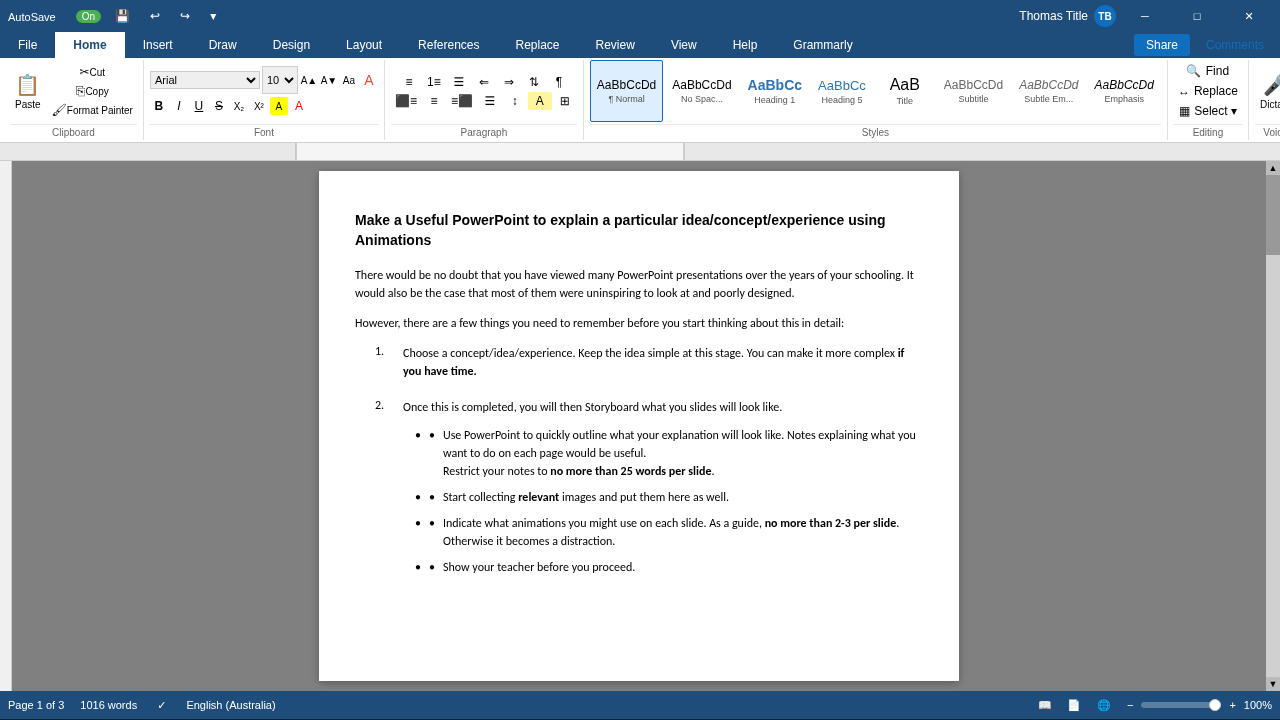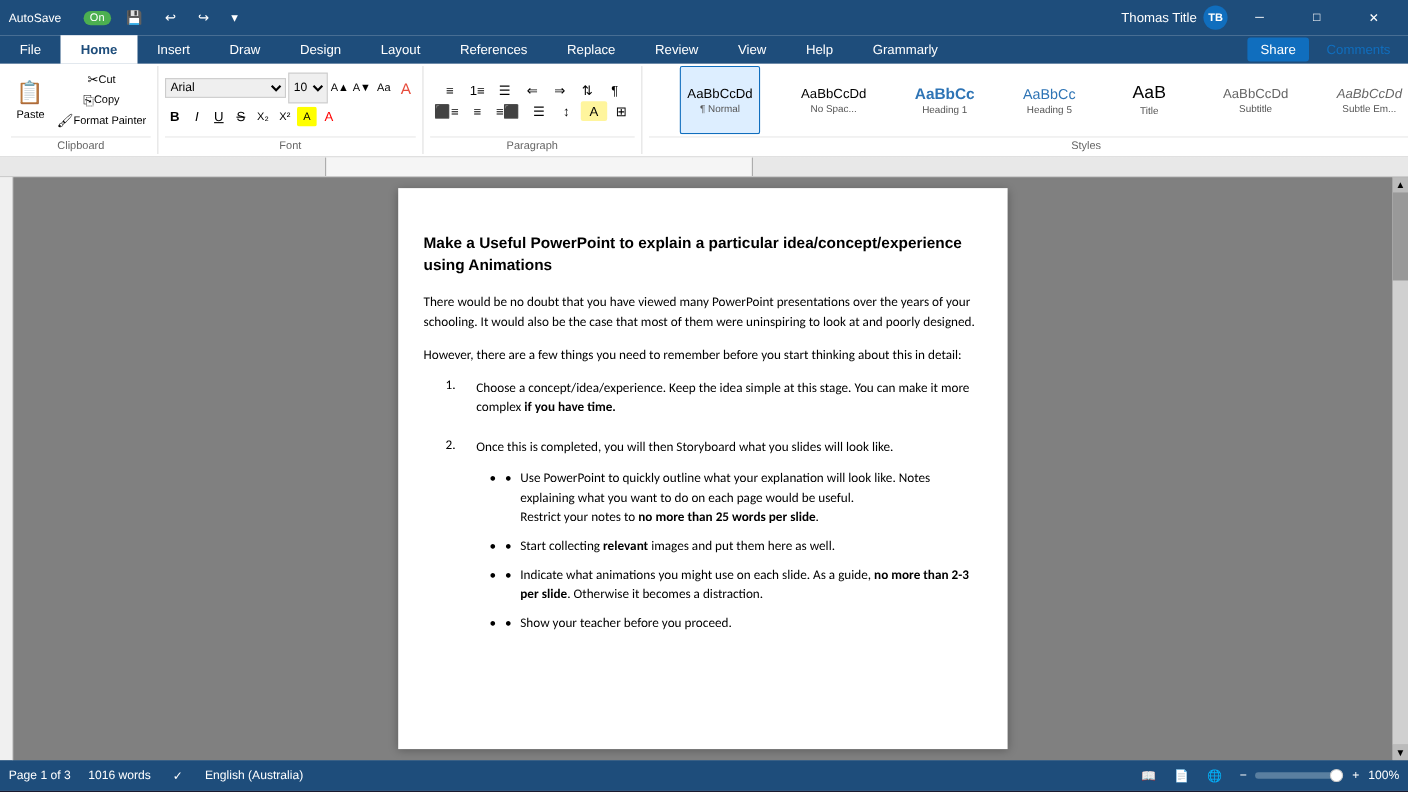--- a/index.html
+++ b/index.html
@@ -41,36 +41,36 @@
 
     
     .font-group-row { display: flex; align-items: center; gap: 2px; margin-bottom: 1px; }
     .font-select { width: 110px; height: 18px; font-size: 11px; border: 1px solid #ccc; }
     .font-size-select { width: 36px; height: 28px; font-size: 11px; border: 1px solid #ccc; }
     .format-btn { width: 18px; height: 18px; border: 1px solid transparent; background: none; cursor: pointer; font-size: 12px; display: flex; align-items: center; justify-content: center; border-radius: 2px; }
     .format-btn.bold { font-weight: bold; }
     .format-btn.italic { font-style: italic; }
     .format-btn.underline { text-decoration: underline; }
     .para-row { display: flex; gap: 1px; }
-    .style-item { display: flex; flex-direction: column; align-items: center; justify-content: center; padding: 20px 6px; cursor: pointer; border: 1px solid transparent; border-radius: 2px; min-width: 60px; height: 62px; margin-left: 28px; }
+    .style-item { display: flex; flex-direction: column; align-items: center; justify-content: center; padding: 20px 6px; cursor: pointer; border: 1px solid transparent; border-radius: 2px; min-width: 60px; height: 62px; }
     .style-item.active { border-color: #106ebe; background: #ddeeff; }
     .style-preview { font-size: 14px; margin-bottom: 2px; }
     .style-label { font-size: 9px; color: #555; }
     .share-btn { background: #106ebe; color: white; border: none; border-radius: 3px; padding: 4px 12px; cursor: pointer; font-size: 12px; display: flex; align-items: center; gap: 4px; }
     .comments-btn { background: none; border: none; cursor: pointer; font-size: 12px; display: flex; align-items: center; gap: 4px; color: #106ebe; padding: 4px 8px; }
 
     
     .ruler { height: 18px; background: #f5f5f5; border-bottom: 1px solid #ccc; display: flex; align-items: center; padding-left: 0; overflow: hidden; position: relative; }
     .ruler-content { width: 100%; height: 18px; background: linear-gradient(to right, #e8e8e8 0px, #e8e8e8 296px, #f5f5f5 296px, #f5f5f5 684px, #e8e8e8 684px); display: flex; align-items: center; }
 
     
     .main-area { display: flex; height: calc(720px - 32px - 112px - 18px - 28px); }
     .left-margin { width: 12px; background: #f0f0f0; border-right: 1px solid #ccc; }
     .doc-area { flex: 1; overflow-y: auto; background: #808080; display: flex; justify-content: center; padding: 10px 0; }
-    .doc-page { background: white; width: 554px; min-height: 500px; padding: 40px 23px; box-shadow: 0 2px 8px rgba(0,0,0,0.3); }
+    .doc-page { background: white; width: 640px; min-height: 500px; padding: 40px 36px; box-shadow: 0 2px 8px rgba(0,0,0,0.3); }
 
     
     .doc-title-heading { font-size: 14px; font-weight: bold; color: #000; margin-bottom: 16px; line-height: 1.4; }
     .doc-para { font-size: 12px; color: #000; line-height: 1.5; margin-bottom: 12px; font-family: Calibri, 'Times New Roman', serif; }
     .doc-bullet-item { font-size: 12px; color: #000; line-height: 1.5; margin-bottom: 8px; padding-left: 0; font-family: Calibri, 'Times New Roman', serif; display: flex; gap: 8px; }
     .doc-bullet-item::before { content: '•'; flex-shrink: 0; }
     .numbered-list { padding-left: 20px; }
     .numbered-item { display: flex; gap: 8px; margin-bottom: 10px; }
 
     

